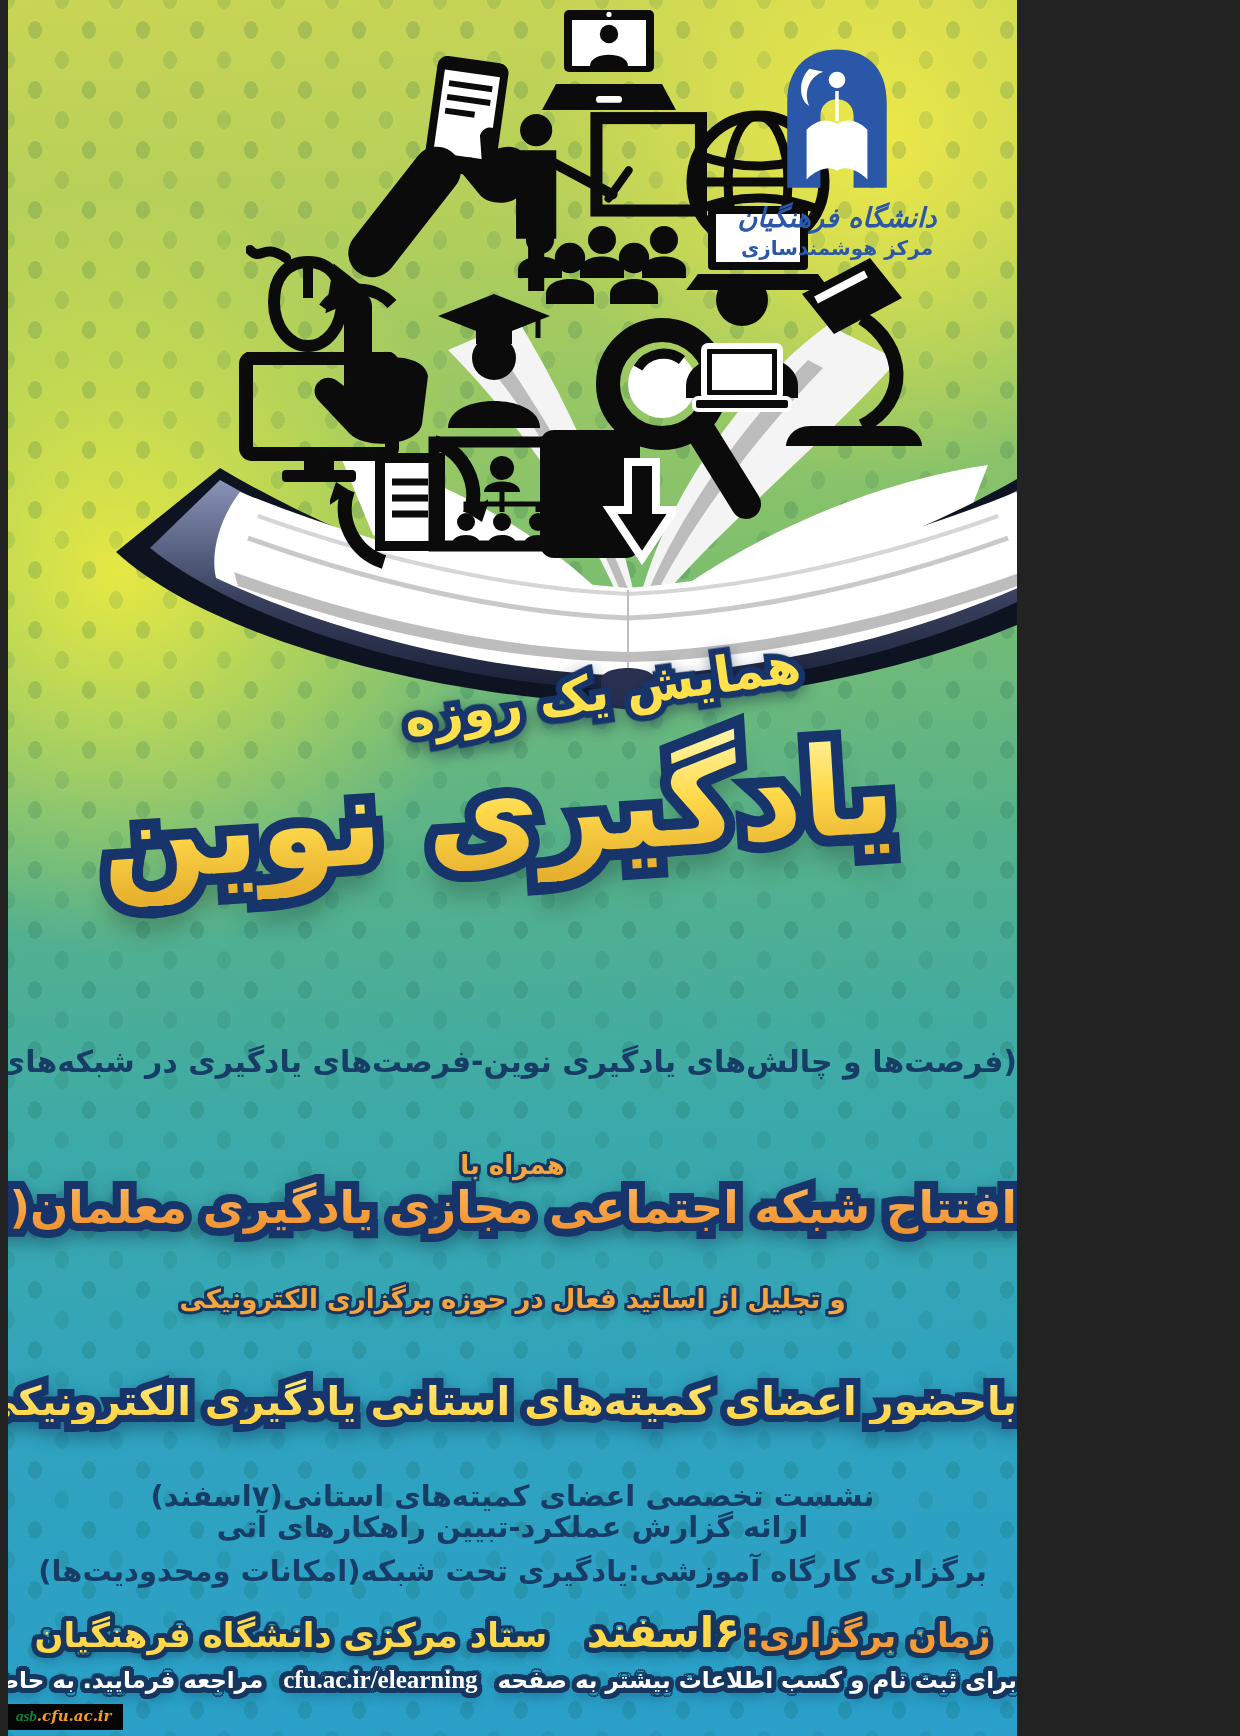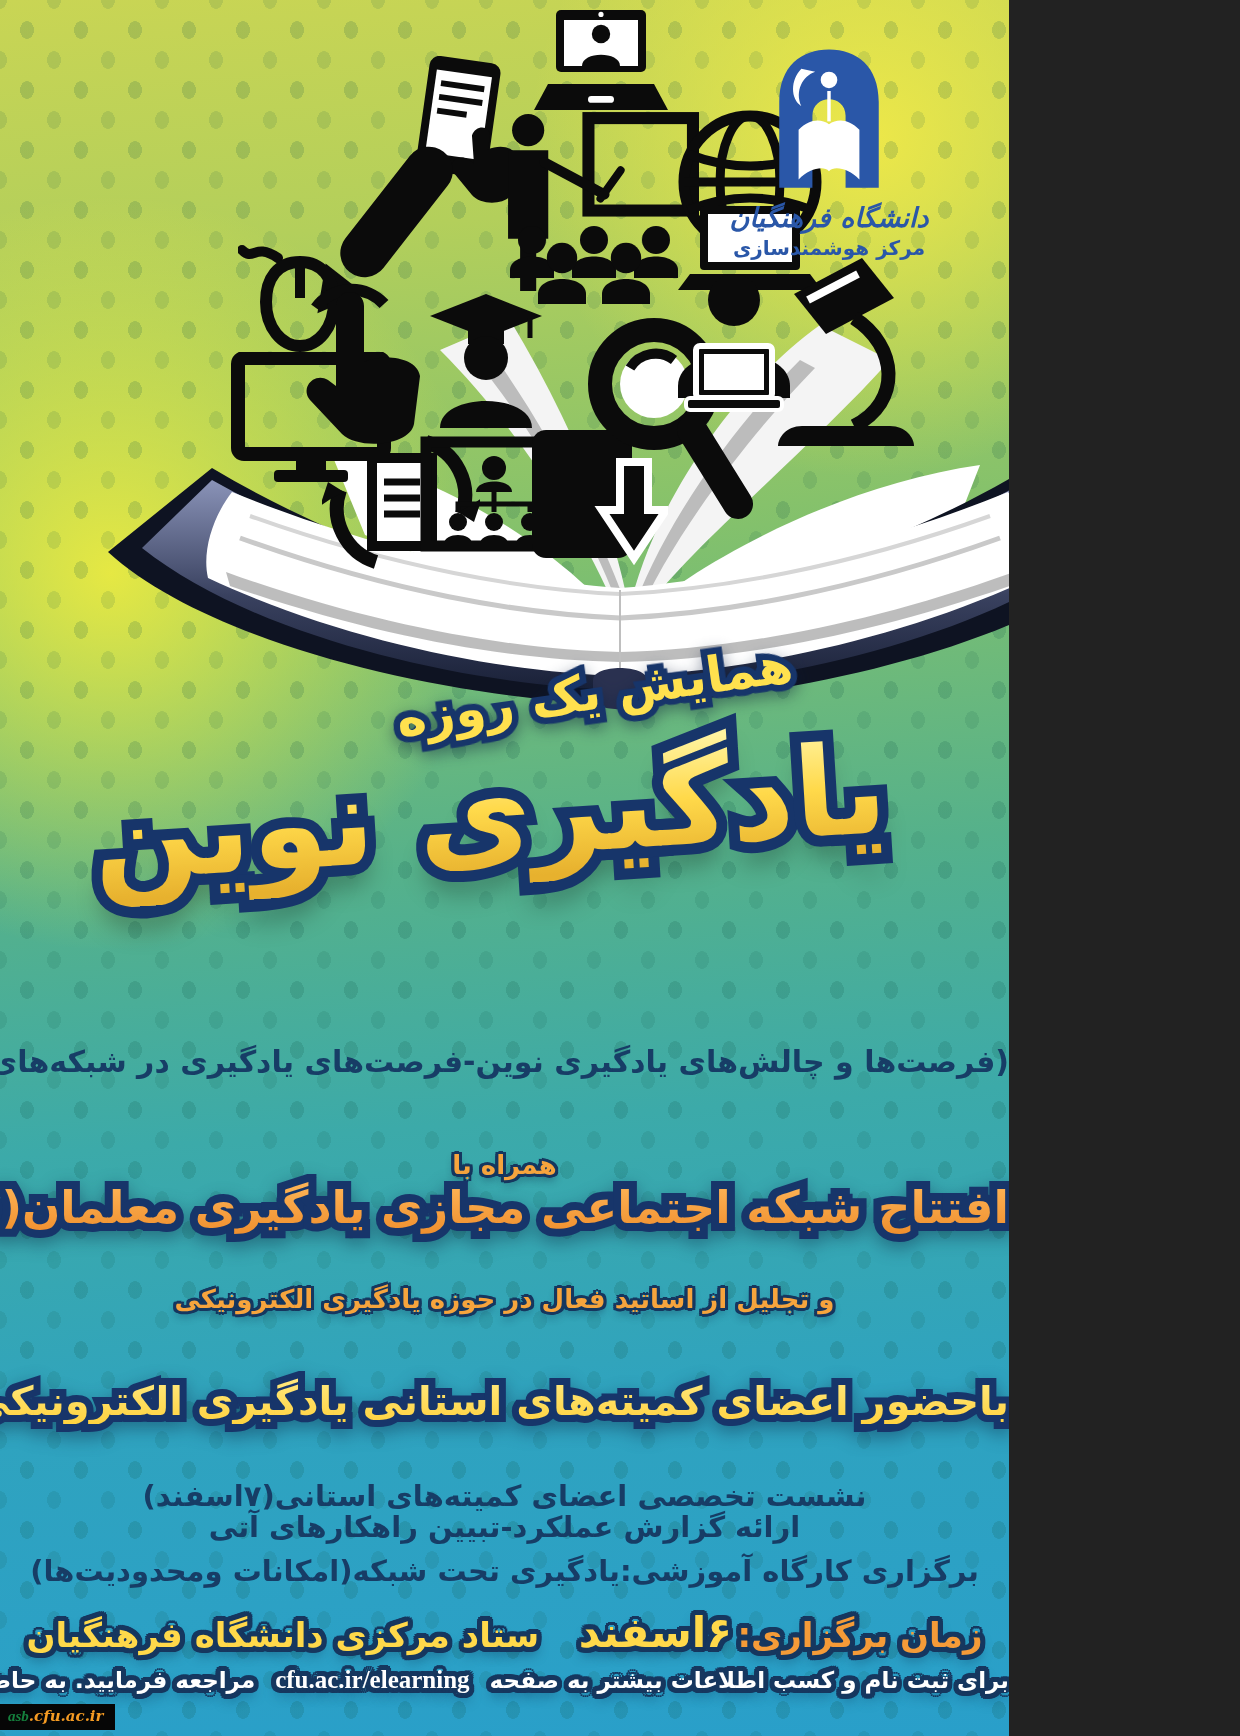--- a/index.html
+++ b/index.html
@@ -8,20 +8,21 @@
     position:relative; width:1009px; height:1736px; overflow:hidden; direction:rtl;
     background-color:#55b193;
     background-image:
       radial-gradient(ellipse 11px 14px at 27px 30px, rgba(16,84,70,.17) 62%, rgba(16,84,70,0) 63%),
       radial-gradient(ellipse 11px 14px at 27px 30px, rgba(16,84,70,.12) 62%, rgba(16,84,70,0) 63%),
       radial-gradient(circle 470px at 86% 8%, rgba(240,233,72,.95), rgba(240,233,72,0) 72%),
       radial-gradient(circle 540px at 11% 33%, rgba(247,239,60,.85), rgba(247,239,60,0) 70%),
       linear-gradient(176deg,#c9d554 0%,#b3cf5b 14%,#83c16c 32%,#55b18b 50%,#3caaa9 64%,#2fa3bf 80%,#299fca 100%);
     background-size:54px 60px,54px 60px,100% 100%,100% 100%,100% 100%;
     background-position:0 0,27px 30px,0 0,0 0,0 0;
+    margin-left:8px;
   }
   
   .hl{position:absolute; left:0; right:0; text-align:center; font-weight:bold; white-space:nowrap; line-height:1.15;}
   .hl .stroke{position:absolute; left:0; right:0; top:0; color:transparent; z-index:0;}
   .hl .fill{position:relative; z-index:1;}
   
   .halo-sm{text-shadow:3px 0 0 #16375f,-3px 0 0 #16375f,0 3px 0 #16375f,0 -3px 0 #16375f,
     2px 2px 0 #16375f,-2px 2px 0 #16375f,2px -2px 0 #16375f,-2px -2px 0 #16375f,
     3px 2px 0 #16375f,-3px 2px 0 #16375f,3px -2px 0 #16375f,-3px -2px 0 #16375f,
     0 5px 9px rgba(8,30,60,.45);}
@@ -305,21 +306,21 @@
 
   <div class="body-navy lec2">(فرصت‌ها و چالش‌های یادگیری نوین-فرصت‌های یادگیری در شبکه‌های اجتماعی)</div>
 
   <div class="with-line halo-sm">همراه با</div>
 
   <div class="hl launch">
     <span class="stroke" aria-hidden="true">افتتاح شبکه اجتماعی مجازی یادگیری معلمان(شمیم)</span>
     <span class="fill">افتتاح شبکه اجتماعی مجازی یادگیری معلمان(شمیم)</span>
   </div>
 
-  <div class="honor halo-sm">و تجلیل از اساتید فعال در حوزه یادگیری الکترونیکی</div>
+  <div class="honor halo-sm">و تجلیل از اساتید فعال در حوزه برگزاری الکترونیکی</div>
 
   <div class="hl attn">
     <span class="stroke" aria-hidden="true">باحضور اعضای کمیته‌های استانی یادگیری الکترونیکی</span>
     <span class="fill">باحضور اعضای کمیته‌های استانی یادگیری الکترونیکی</span>
   </div>
 
   <div class="body-navy it1">نشست تخصصی اعضای کمیته‌های استانی(۷اسفند)</div>
   <div class="body-navy it3">برگزاری کارگاه آموزشی:یادگیری تحت شبکه(امکانات ومحدودیت‌ها)</div>
   <div class="body-navy it2">ارائه گزارش عملکرد-تبیین راهکارهای آتی</div>
 

